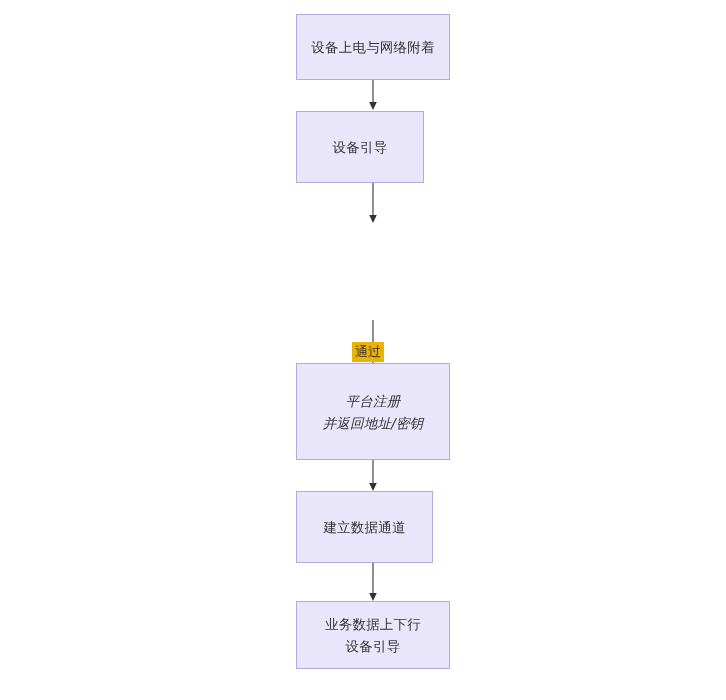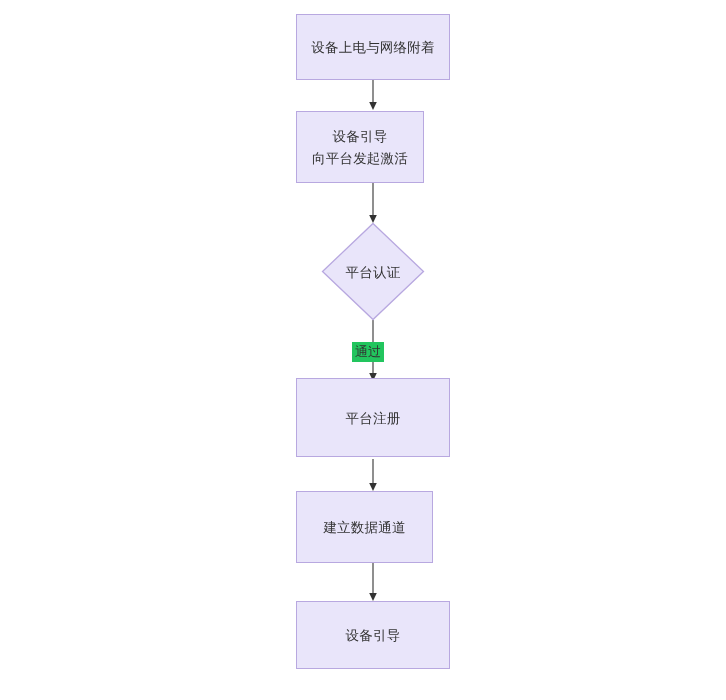--- a/index.html
+++ b/index.html
@@ -68,21 +68,21 @@
   
   .edge {
     position: absolute;
   }
   .edge svg {
     display: block;
     overflow: visible;
   }
   .edge-label {
     position: absolute;
-    background: #22c55e;
+    background: #eab308;
     color: #333333;
     font-size: 13px;
     line-height: 18px;
     padding: 1px 3px;
     white-space: nowrap;
     text-align: left;
   }
 </style>
 </head>
 <body>
@@ -124,35 +124,30 @@
       <polygon points="7,39 3.2,31 10.8,31" fill="#333333"></polygon>
     </svg>
   </div>
 
   <div class="node process" style="left:296px; top:14px; width:154px; height:66px;">
     <span class="line">设备上电与网络附着</span>
   </div>
 
   <div class="node process" style="left:296px; top:111px; width:128px; height:72px;">
     <span class="line">设备引导</span>
-    <span class="line">向平台发起激活</span>
   </div>
 
-  <div class="decision-wrap" style="left:321px; top:222px; width:104px; height:99px;">
-    <svg width="104" height="99" viewBox="0 0 104 99">
-      <polygon points="52,1.5 102.5,49.5 52,97.5 1.5,49.5" fill="#e9e5fa" stroke="#b8a8e0" stroke-width="1.3"></polygon>
-    </svg>
-    <div class="decision-label">平台认证</div>
-  </div>
 
-  <div class="node process" style="left:296px; top:378px; width:154px; height:79px;">
+  <div class="node process" style="left:296px; top:363px; width:154px; height:97px;font-style:italic;">
     <span class="line">平台注册</span>
+    <span class="line">并返回地址/密钥</span>
   </div>
 
   <div class="node process" style="left:296px; top:491px; width:137px; height:72px;">
     <span class="line">建立数据通道</span>
   </div>
 
   <div class="node process" style="left:296px; top:601px; width:154px; height:68px;">
+    <span class="line">业务数据上下行</span>
     <span class="line">设备引导</span>
   </div>
 
 </div>
 
 </body></html>

